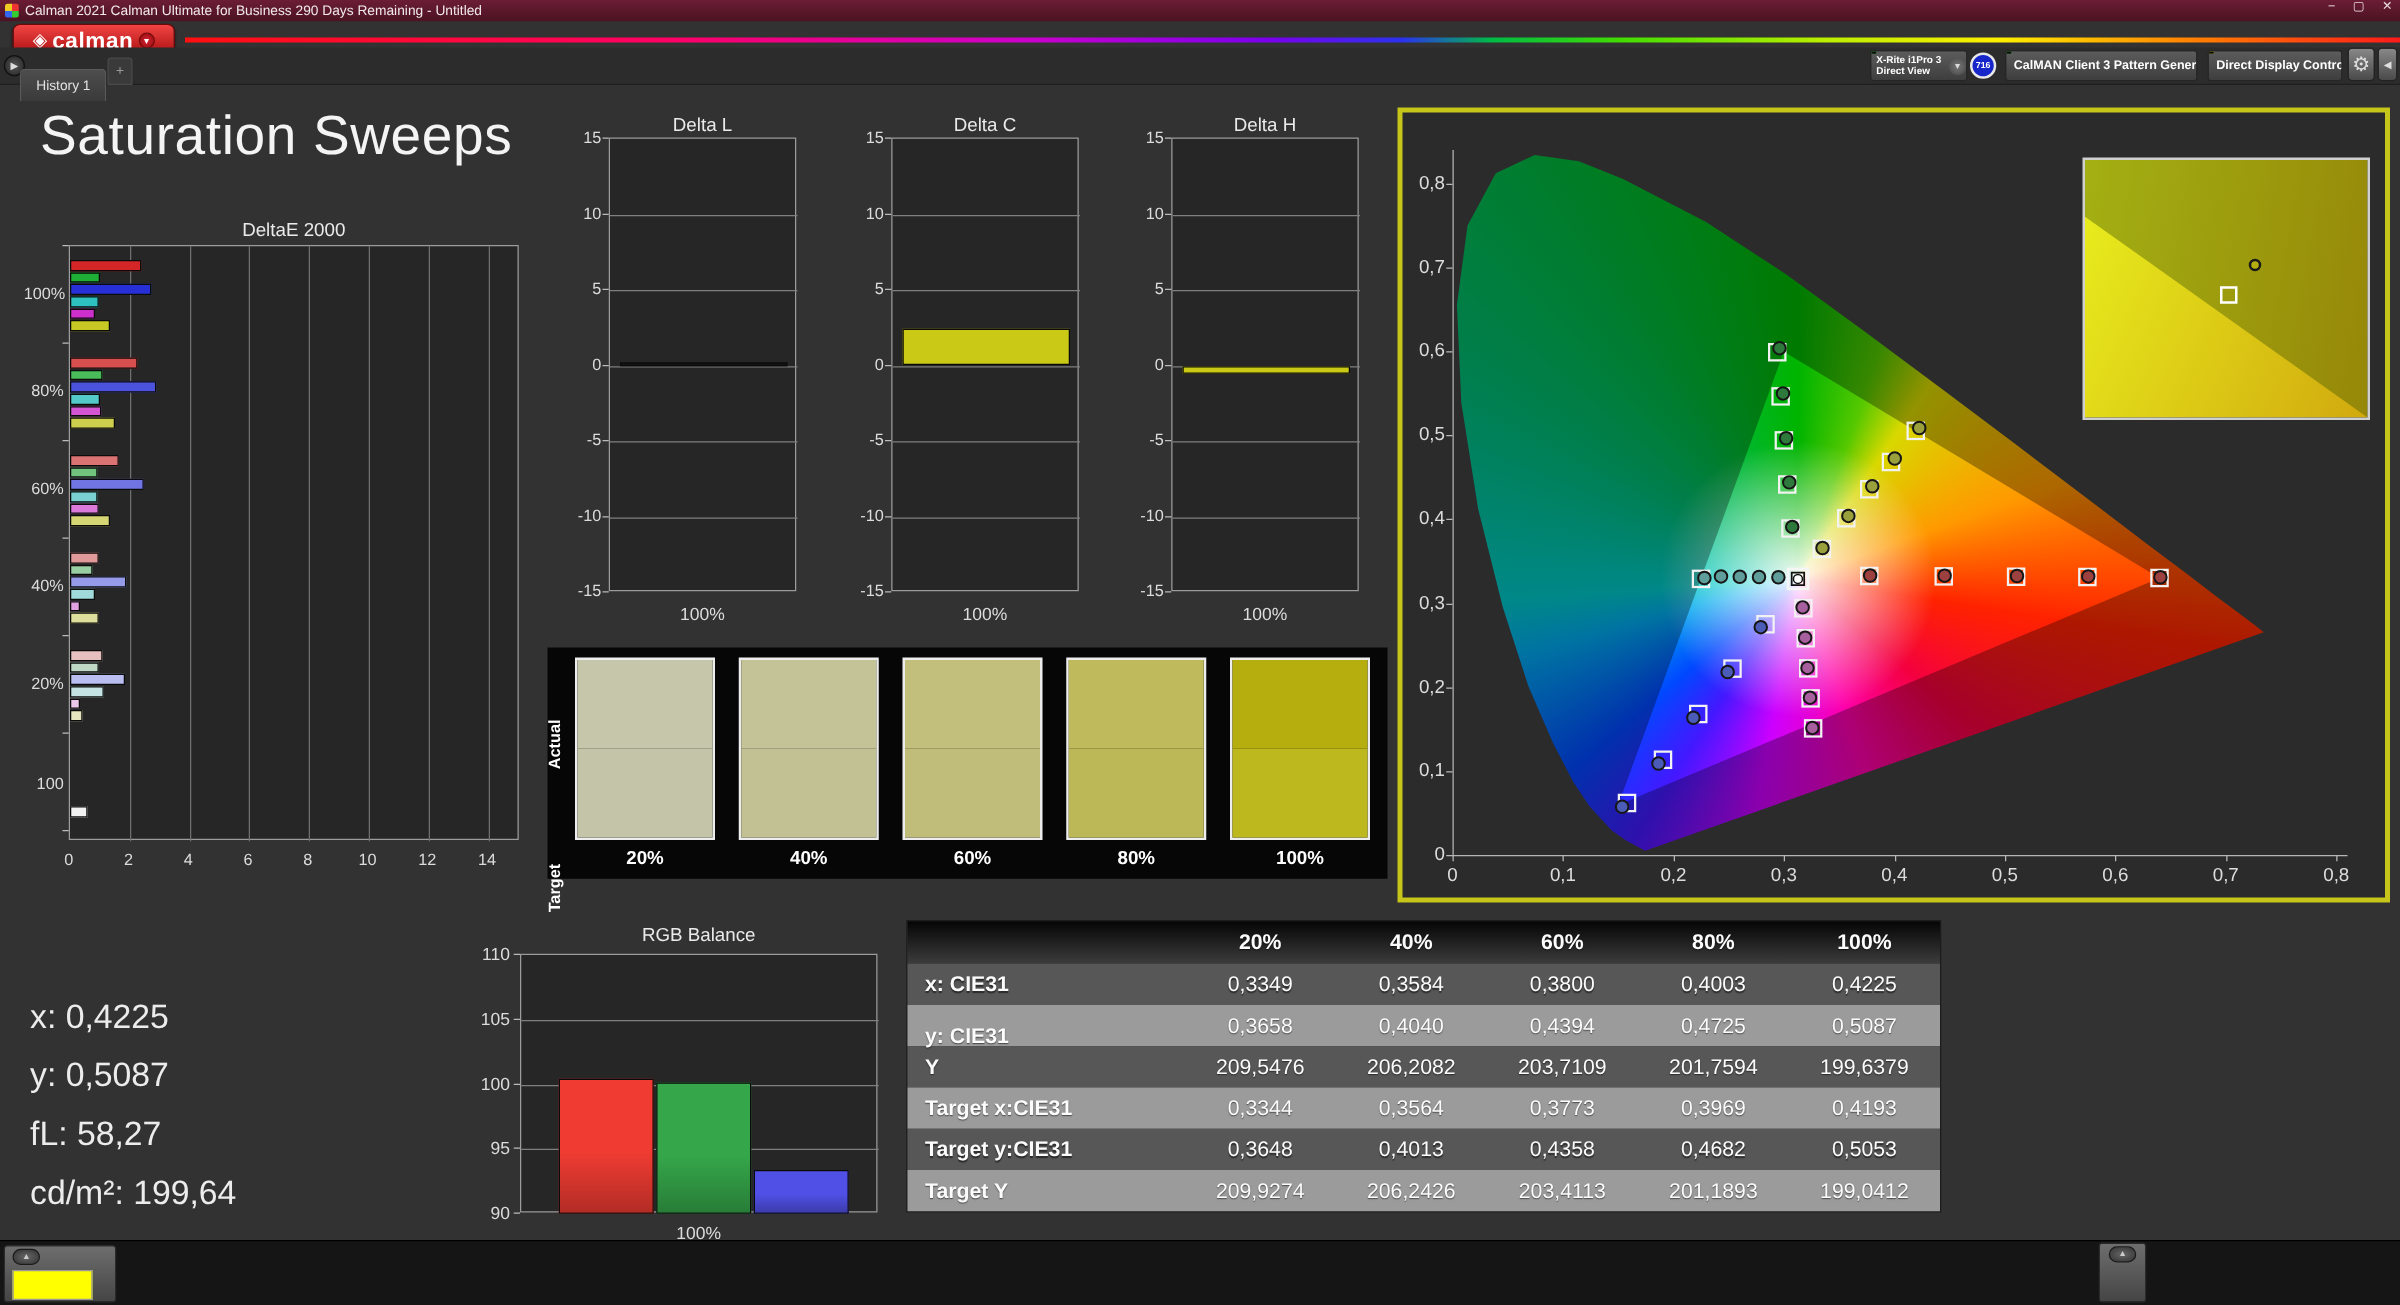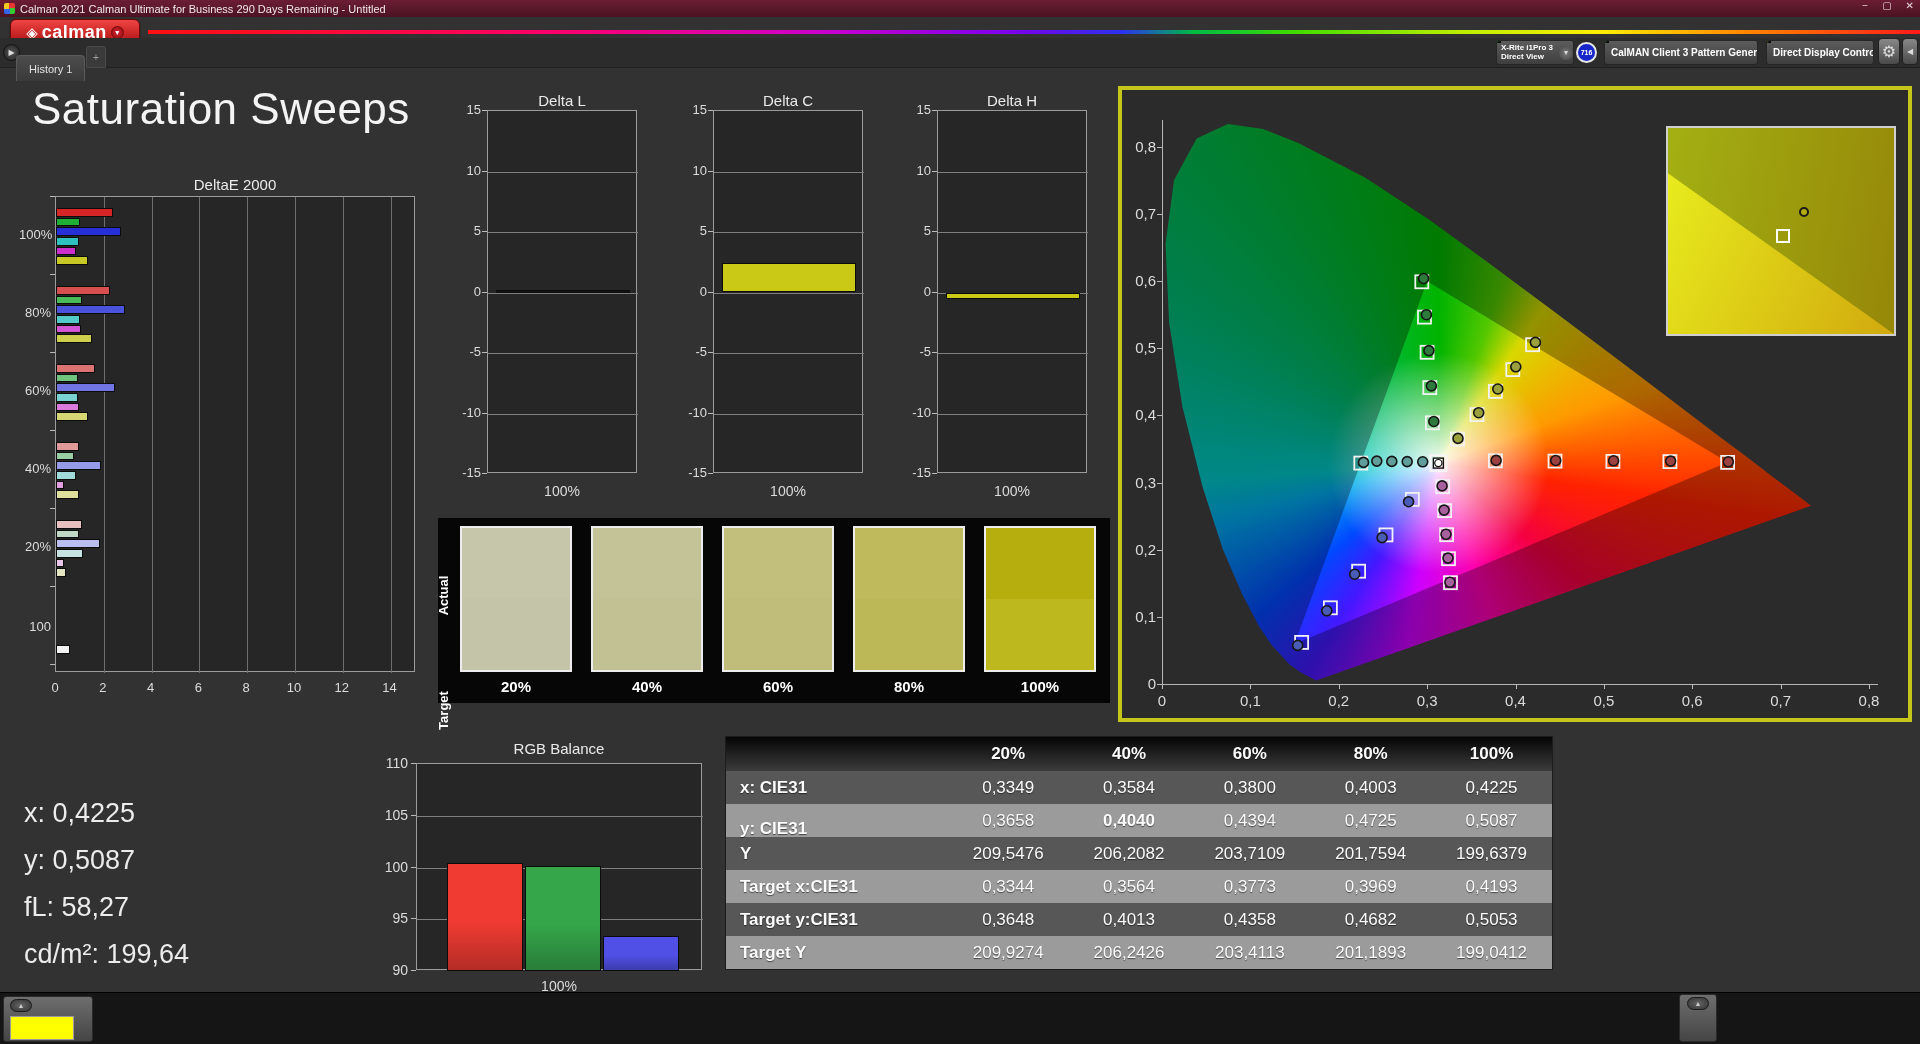--- a/index.html
+++ b/index.html
@@ -485,21 +485,21 @@
         <div class="tcell lab" style="width: 222px;">x: CIE31</div>
         <div class="tcell" style="width: 121px;">0,3349</div>
         <div class="tcell" style="width: 121px;">0,3584</div>
         <div class="tcell" style="width: 121px;">0,3800</div>
         <div class="tcell" style="width: 121px;">0,4003</div>
         <div class="tcell" style="width: 121px;">0,4225</div>
       </div>
       <div class="trow light">
         <div class="tcell lab" style="width: 222px; margin-top: 16px;">y: CIE31</div>
         <div class="tcell" style="width: 121px;">0,3658</div>
-        <div class="tcell" style="width: 121px; font-weight: bold;">0,4040</div>
+        <div class="tcell" style="width: 121px;">0,4040</div>
         <div class="tcell" style="width: 121px;">0,4394</div>
         <div class="tcell" style="width: 121px;">0,4725</div>
         <div class="tcell" style="width: 121px;">0,5087</div>
       </div>
       <div class="trow dark">
         <div class="tcell lab" style="width: 222px;">Y</div>
         <div class="tcell" style="width: 121px;">209,5476</div>
         <div class="tcell" style="width: 121px;">206,2082</div>
         <div class="tcell" style="width: 121px;">203,7109</div>
         <div class="tcell" style="width: 121px;">201,7594</div>

